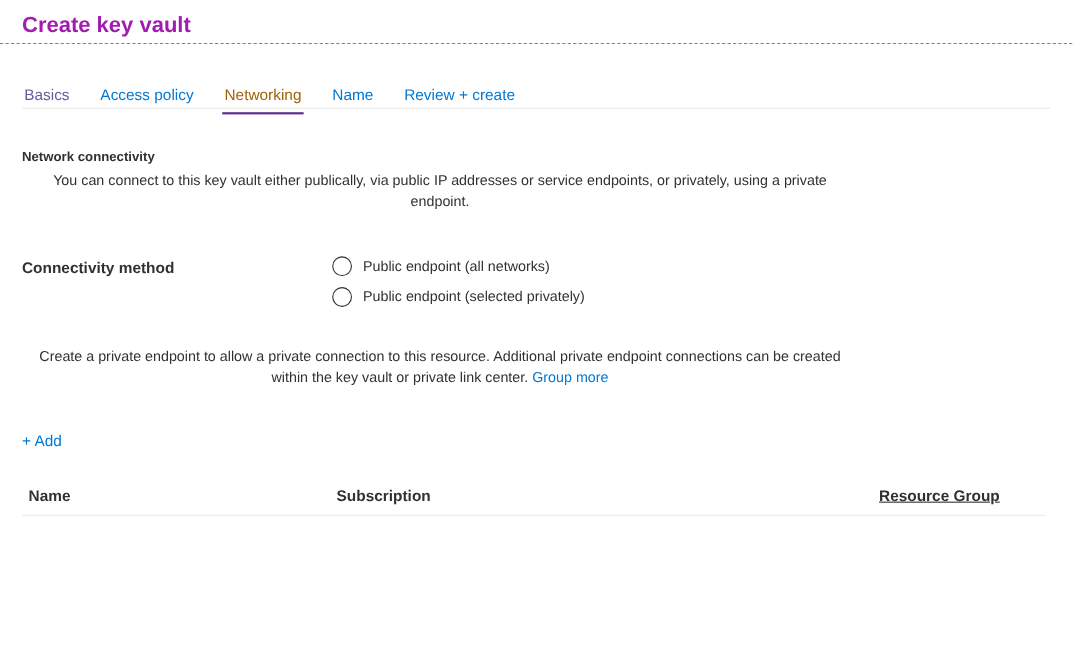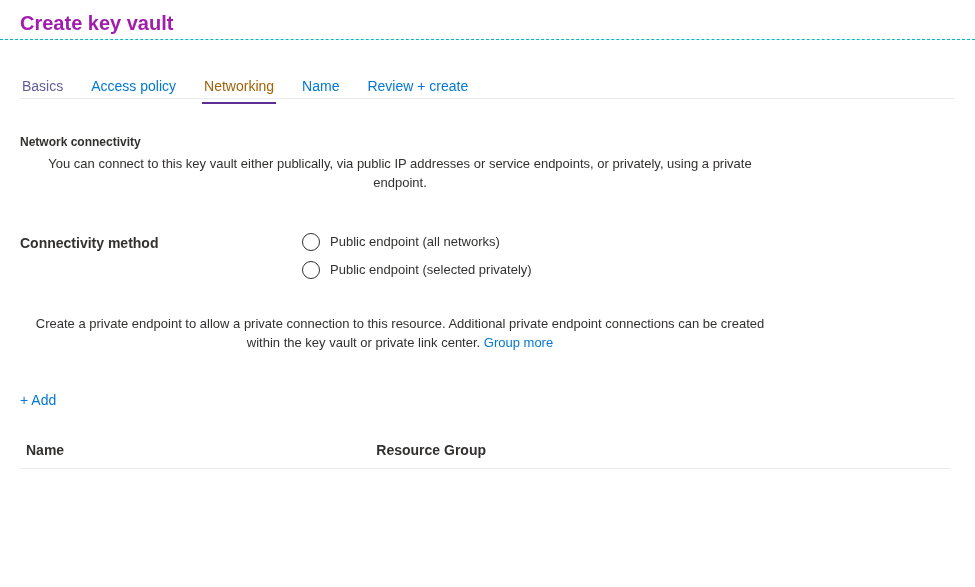--- a/index.html
+++ b/index.html
@@ -146,21 +146,21 @@
     font-weight: 600;
     font-size: 14px;
     color: #323130;
   }
   .trow {
     color: #323130;
     font-size: 13px;
   }
   .col-name { width: 280px; }
   .col-sub  { flex: 1; }
-  .col-rg   { width: 180px; text-align: right; }
+  .col-rg   { width: 180px; text-align: center; text-decoration: underline; }
 </style>
 </head>
 <body>
 
 <div class="page">
 
   <div class="title">Create key vault</div>
 
   <hr class="dotted-sep">
 
@@ -194,18 +194,19 @@
   <div class="sub-section">
     <div class="section-desc">
       <span>Create a private endpoint to allow a private connection to this resource. Additional private endpoint connections can be created within the key vault or private link center.  </span><span class="link">Group more</span>
     </div>
 
     <span class="add-link">+ Add</span>
 
     <div class="table">
       <div class="thead">
         <div class="th col-name">Name</div>
+        <div class="th col-sub">Subscription</div>
         <div class="th col-rg">Resource Group</div>
       </div>
     </div>
   </div>
 
 </div>
 
 </body></html>

